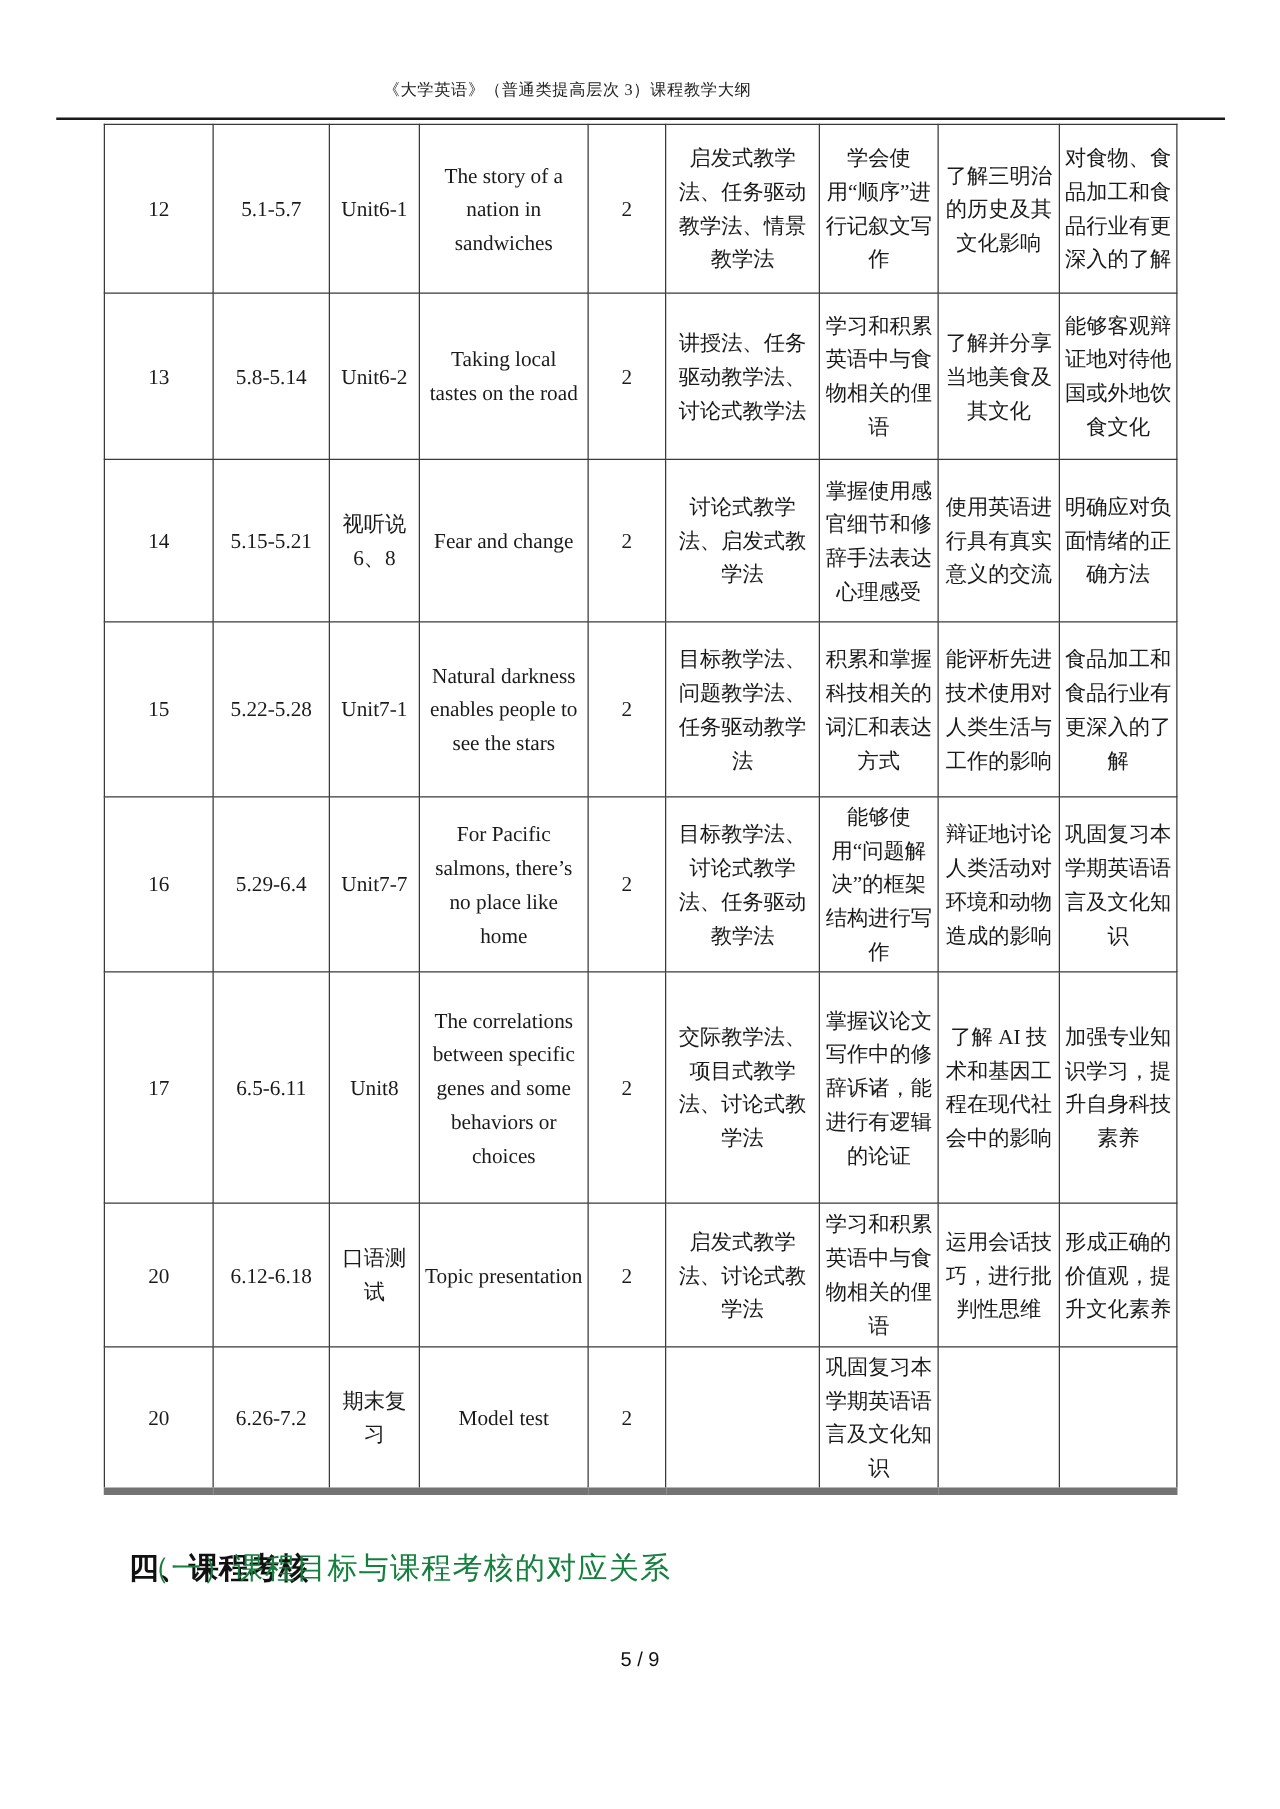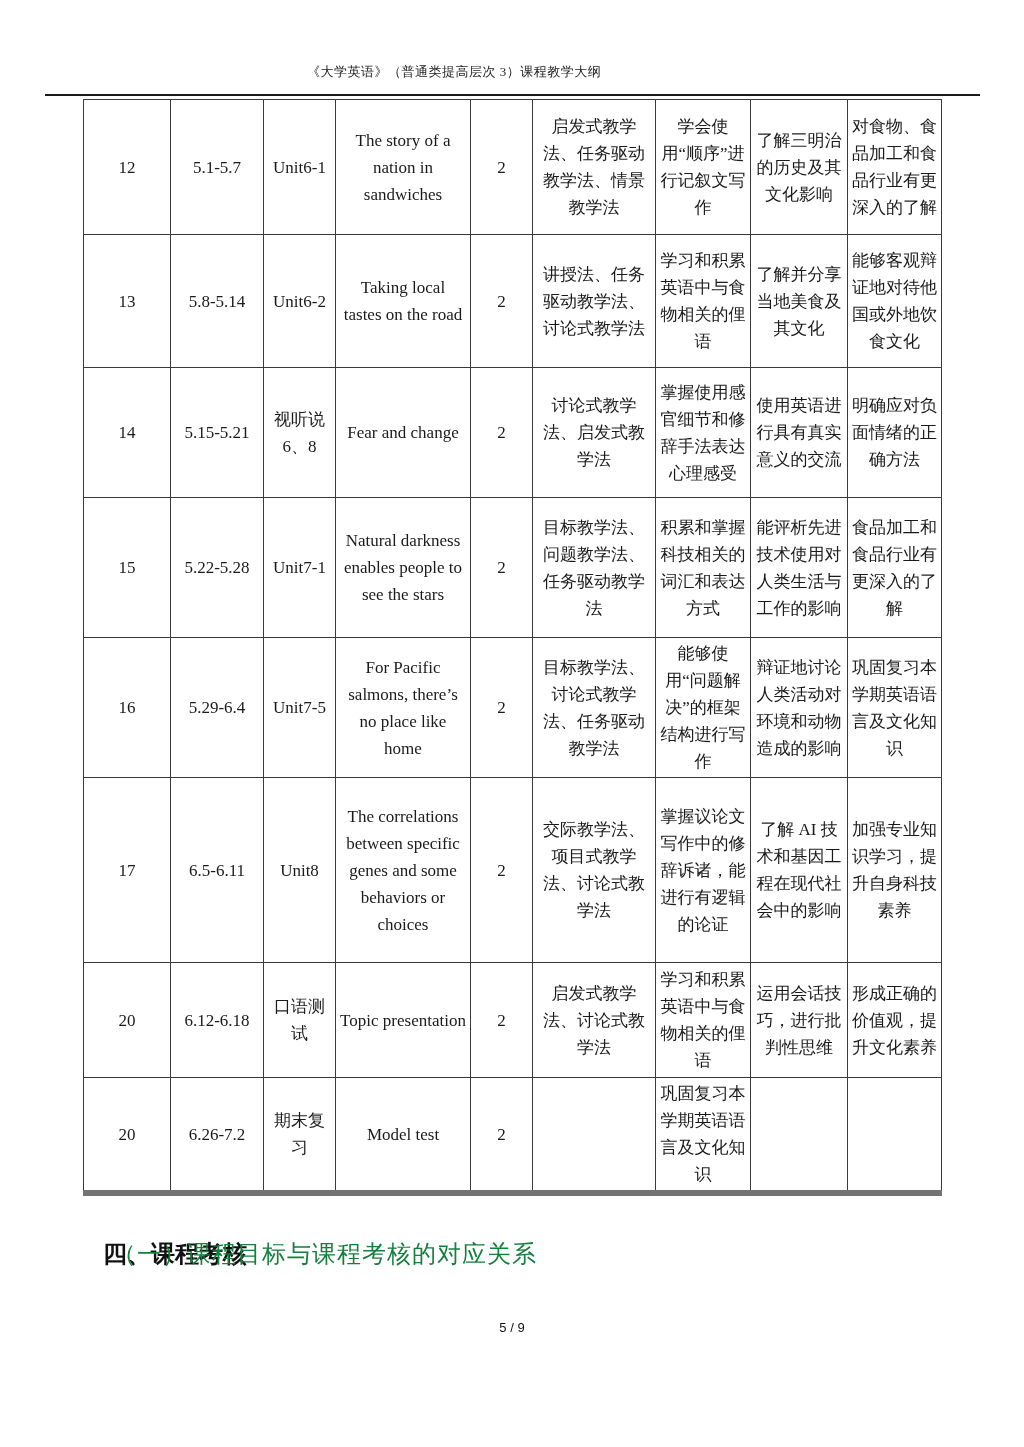--- a/index.html
+++ b/index.html
@@ -57,21 +57,21 @@
   }
   .sub-heading{
     position:absolute;top:1238px;left:112px;
     font-size:24px;color:#15803d;
     letter-spacing:1px;
   }
   .page-footer{
     position:absolute;top:1320px;left:0;width:1024px;
     text-align:center;
     font-family:"Liberation Sans","DejaVu Sans",sans-serif;
-    font-size:13px;color:#111;
+    font-size:16px;color:#111;
   }
 </style>
 </head>
 <body>
 
 <div class="doc-header">《大学英语》（普通类提高层次 3）课程教学大纲</div>
 <div class="header-rule"></div>
 
 <table class="schedule">
   <colgroup>
@@ -126,21 +126,21 @@
     <td>Natural darkness enables people to see the stars</td>
     <td>2</td>
     <td>目标教学法、问题教学法、任务驱动教学法</td>
     <td>积累和掌握科技相关的词汇和表达方式</td>
     <td>能评析先进技术使用对人类生活与工作的影响</td>
     <td>食品加工和食品行业有更深入的了解</td>
   </tr>
   <tr class="r16">
     <td>16</td>
     <td>5.29-6.4</td>
-    <td>Unit7-5</td>
+    <td>Unit7-7</td>
     <td>For Pacific salmons, there’s no place like home</td>
     <td>2</td>
     <td>目标教学法、讨论式教学法、任务驱动教学法</td>
     <td>能够使用“问题解决”的框架结构进行写作</td>
     <td>辩证地讨论人类活动对环境和动物造成的影响</td>
     <td>巩固复习本学期英语语言及文化知识</td>
   </tr>
   <tr class="r17">
     <td>17</td>
     <td>6.5-6.11</td>

